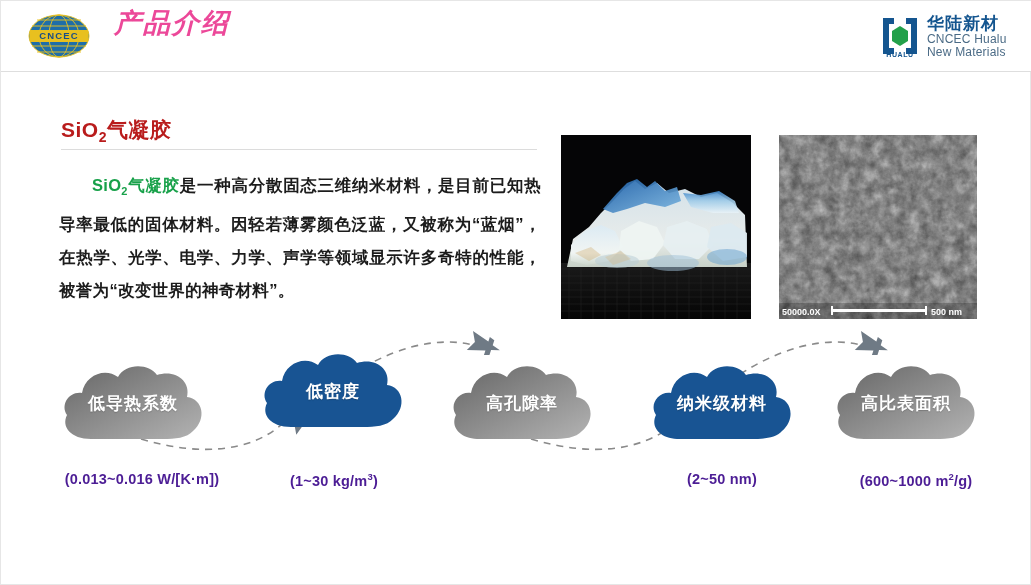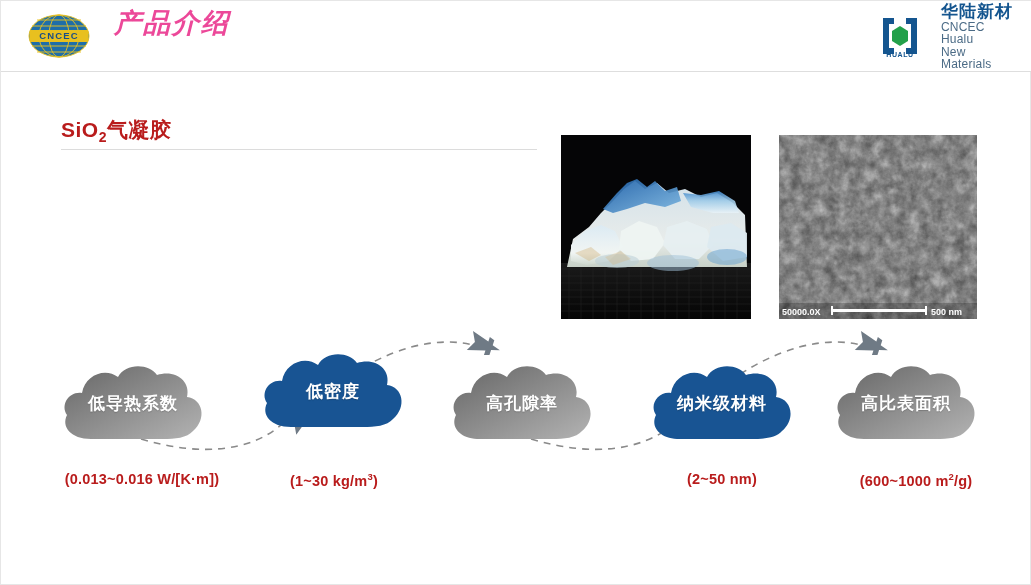--- a/index.html
+++ b/index.html
@@ -34,21 +34,21 @@
     letter-spacing: 2px;
     font-style: italic;
     font-family: "DejaVu Sans", "Liberation Sans", sans-serif;
   }
   #hualu-logo {
     position: absolute; right: 16px; top: 11px;
     width: 138px; height: 48px;
     display: flex; align-items: center;
   }
   #hualu-mark { width: 44px; height: 44px; flex: 0 0 auto; }
-  #hualu-text { margin-left: 19px; line-height: 1; }
+  #hualu-text { margin-left: 5px; line-height: 1; }
   #hualu-cn {
     font-size: 17px; font-weight: bold; color: #14558f;
     letter-spacing: 1px; display: block;
   }
   #hualu-en1, #hualu-en2 {
     font-size: 12px; color: #4b6b86; display: block;
     letter-spacing: .2px; margin-top: 1px;
   }
 
   
@@ -97,21 +97,21 @@
   #cloud-2 { left: 447px; top: 40px; }
   #cloud-3 { left: 647px; top: 40px; }
   #cloud-4 { left: 831px; top: 40px; }
 
   #connectors { position: absolute; left: 0; top: 0; width: 1031px; height: 140px; }
 
   
   #captions { position: absolute; left: 0; top: 470px; width: 1031px; height: 32px; }
   .caption {
     position: absolute; top: 0;
-    font-size: 14.5px; font-weight: bold; color: #b91c1c;
+    font-size: 14.5px; font-weight: bold; color: #4c1d95;
     text-align: center; white-space: nowrap;
     letter-spacing: .2px;
   }
   .caption sup { font-size: 9.5px; }
   #caption-0 { left: 32px;  width: 218px; }
   #caption-1 { left: 238px; width: 190px; }
   #caption-2 { left: 428px; width: 186px; }
   #caption-3 { left: 628px; width: 186px; }
   #caption-4 { left: 812px; width: 206px; }
 </style>
@@ -155,20 +155,21 @@
         <span id="hualu-cn">华陆新材</span>
         <span id="hualu-en1">CNCEC Hualu</span>
         <span id="hualu-en2">New Materials</span>
       </div>
     </div>
   </div>
 
   <div id="section-heading"><span>SiO</span><sub>2</sub><span>气凝胶</span></div>
   <div id="heading-rule"></div>
 
+  <p id="body-text"><span class="hl"><span>SiO</span><sub>2</sub><span>气凝胶</span></span><span>是一种高分散固态三维纳米材料，是目前已知热导率最低的固体材料。因轻若薄雾颜色泛蓝，又被称为“蓝烟”，在热学、光学、电学、力学、声学等领域显示许多奇特的性能，被誉为“改变世界的神奇材料”。</span></p>
 
   <div class="photo" id="photo-aerogel">
     <svg viewBox="0 0 190 184" preserveAspectRatio="none" aria-hidden="true">
       <defs>
         <linearGradient id="gBlue" x1="0" y1="0" x2="0" y2="1">
           <stop offset="0%" stop-color="#3f86c9"></stop>
           <stop offset="45%" stop-color="#9fcbe8"></stop>
           <stop offset="100%" stop-color="#e8f2f7"></stop>
         </linearGradient>
         <linearGradient id="gWhite" x1="0" y1="0" x2="0" y2="1">

